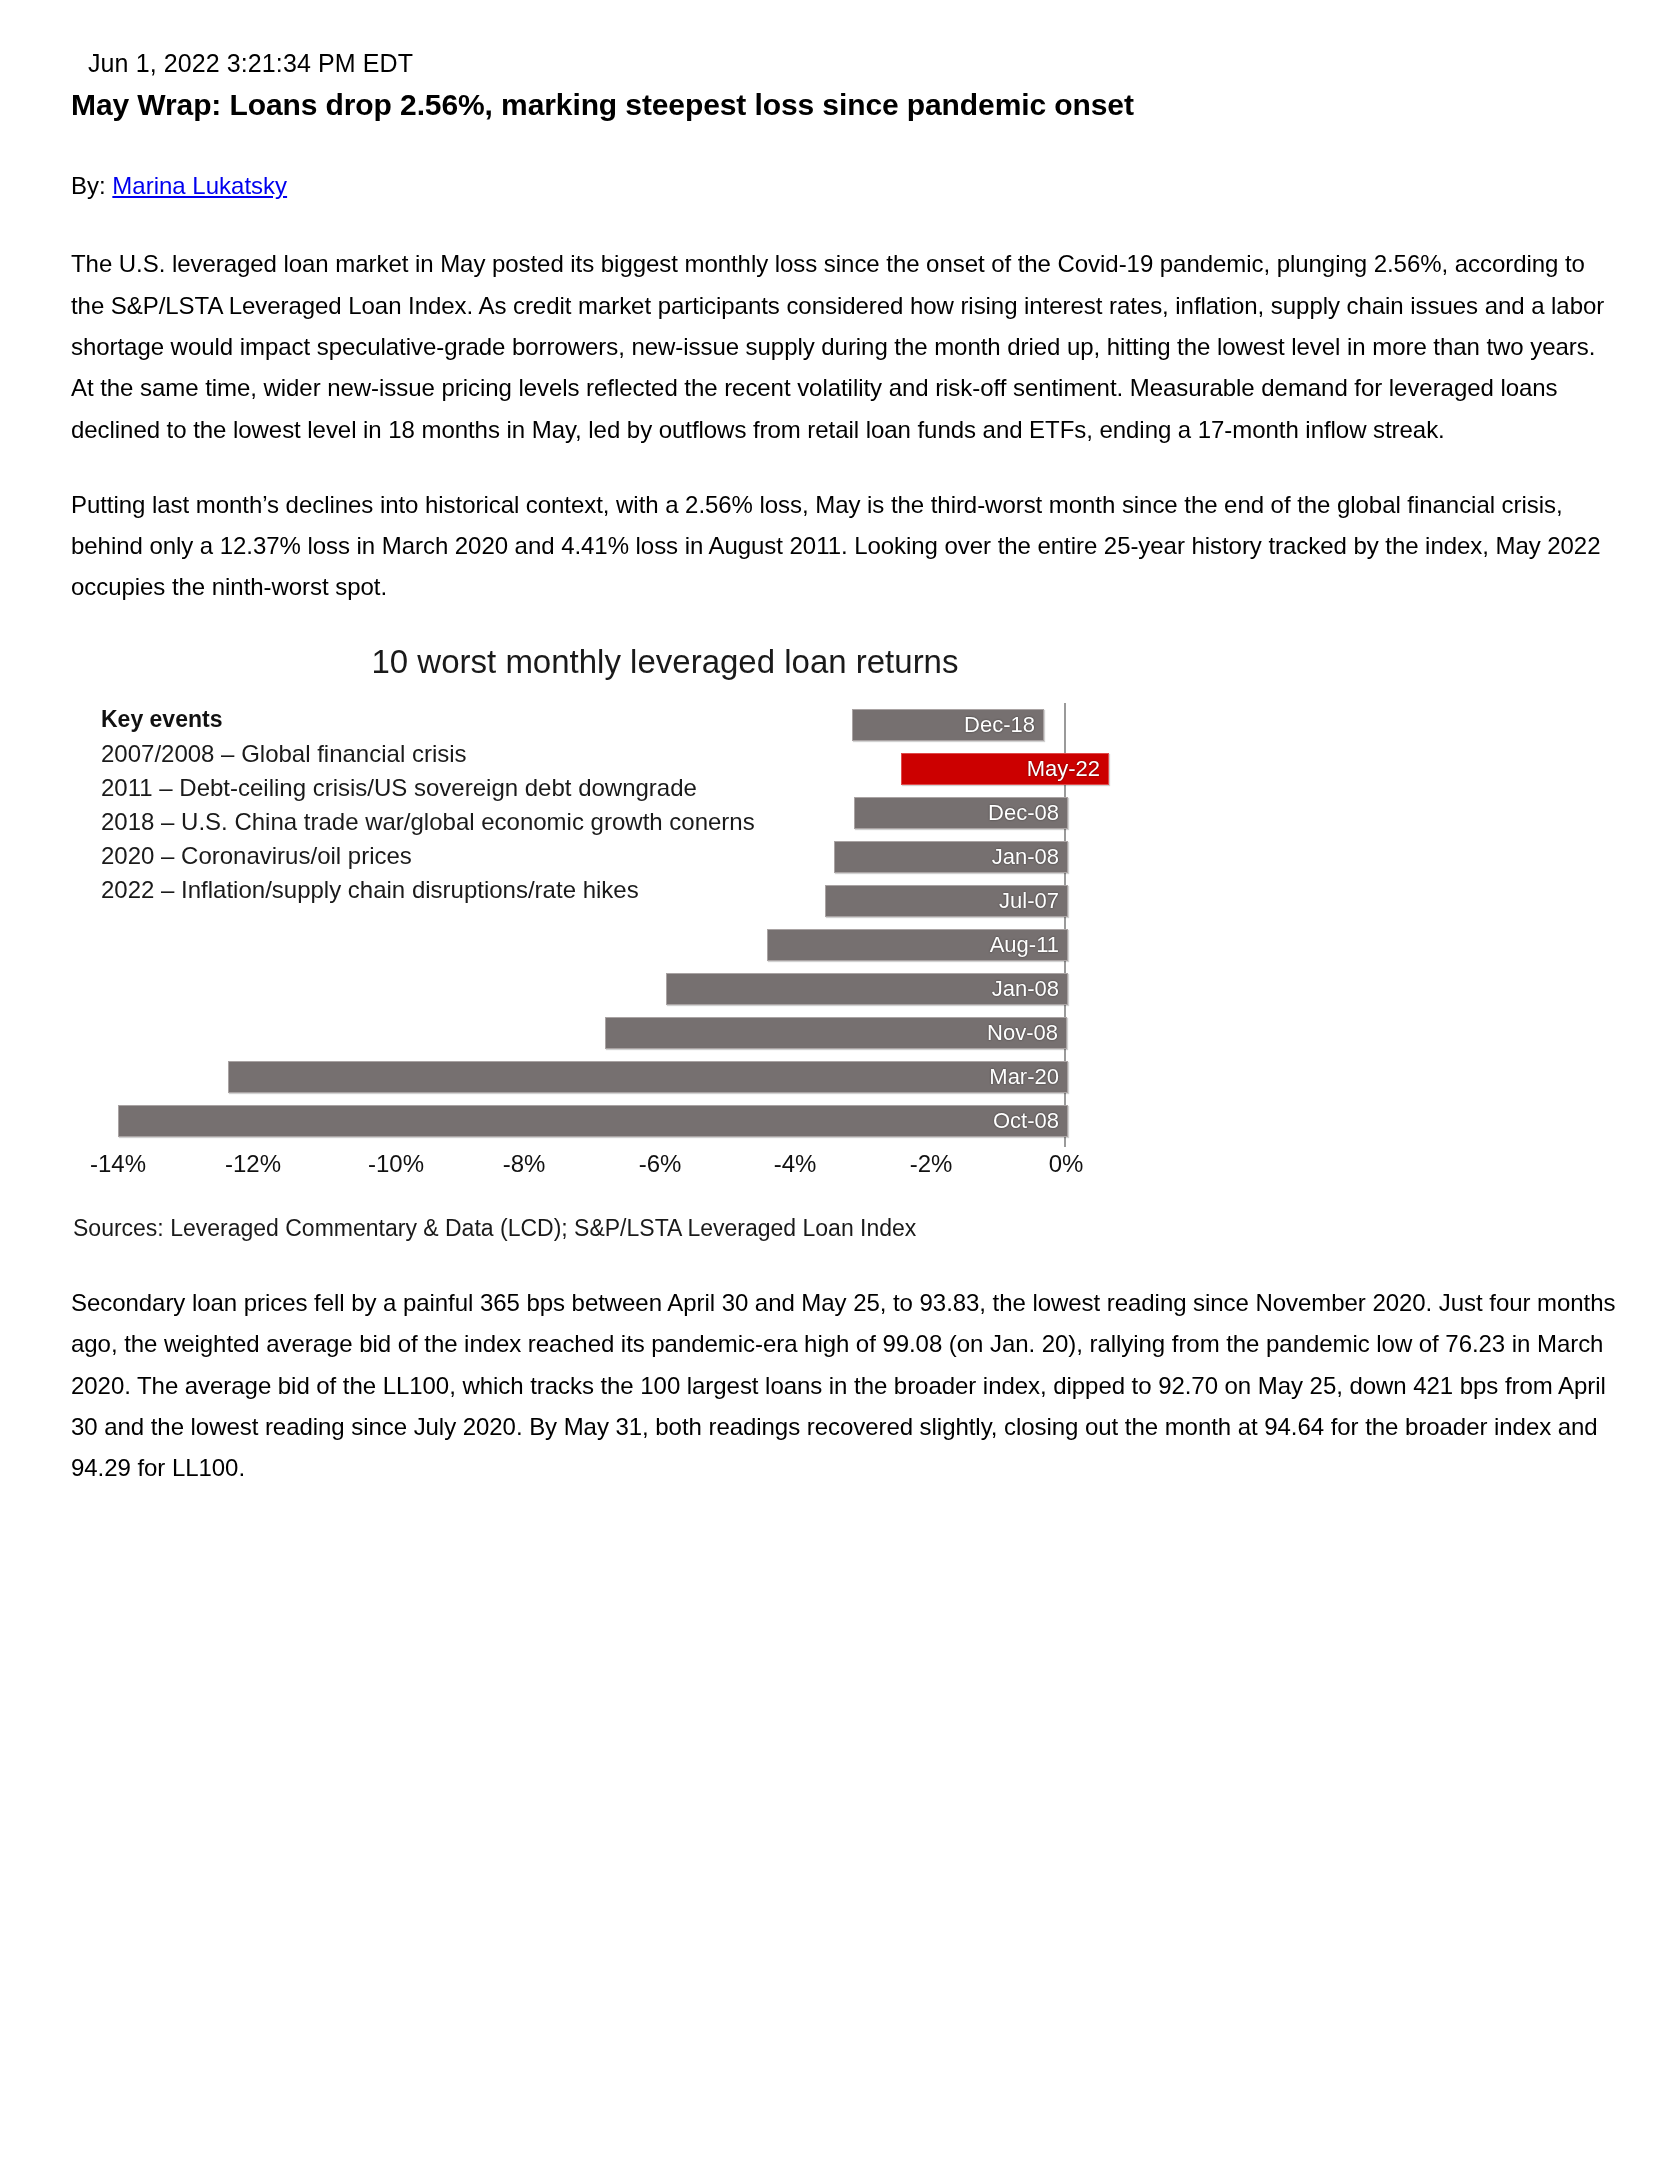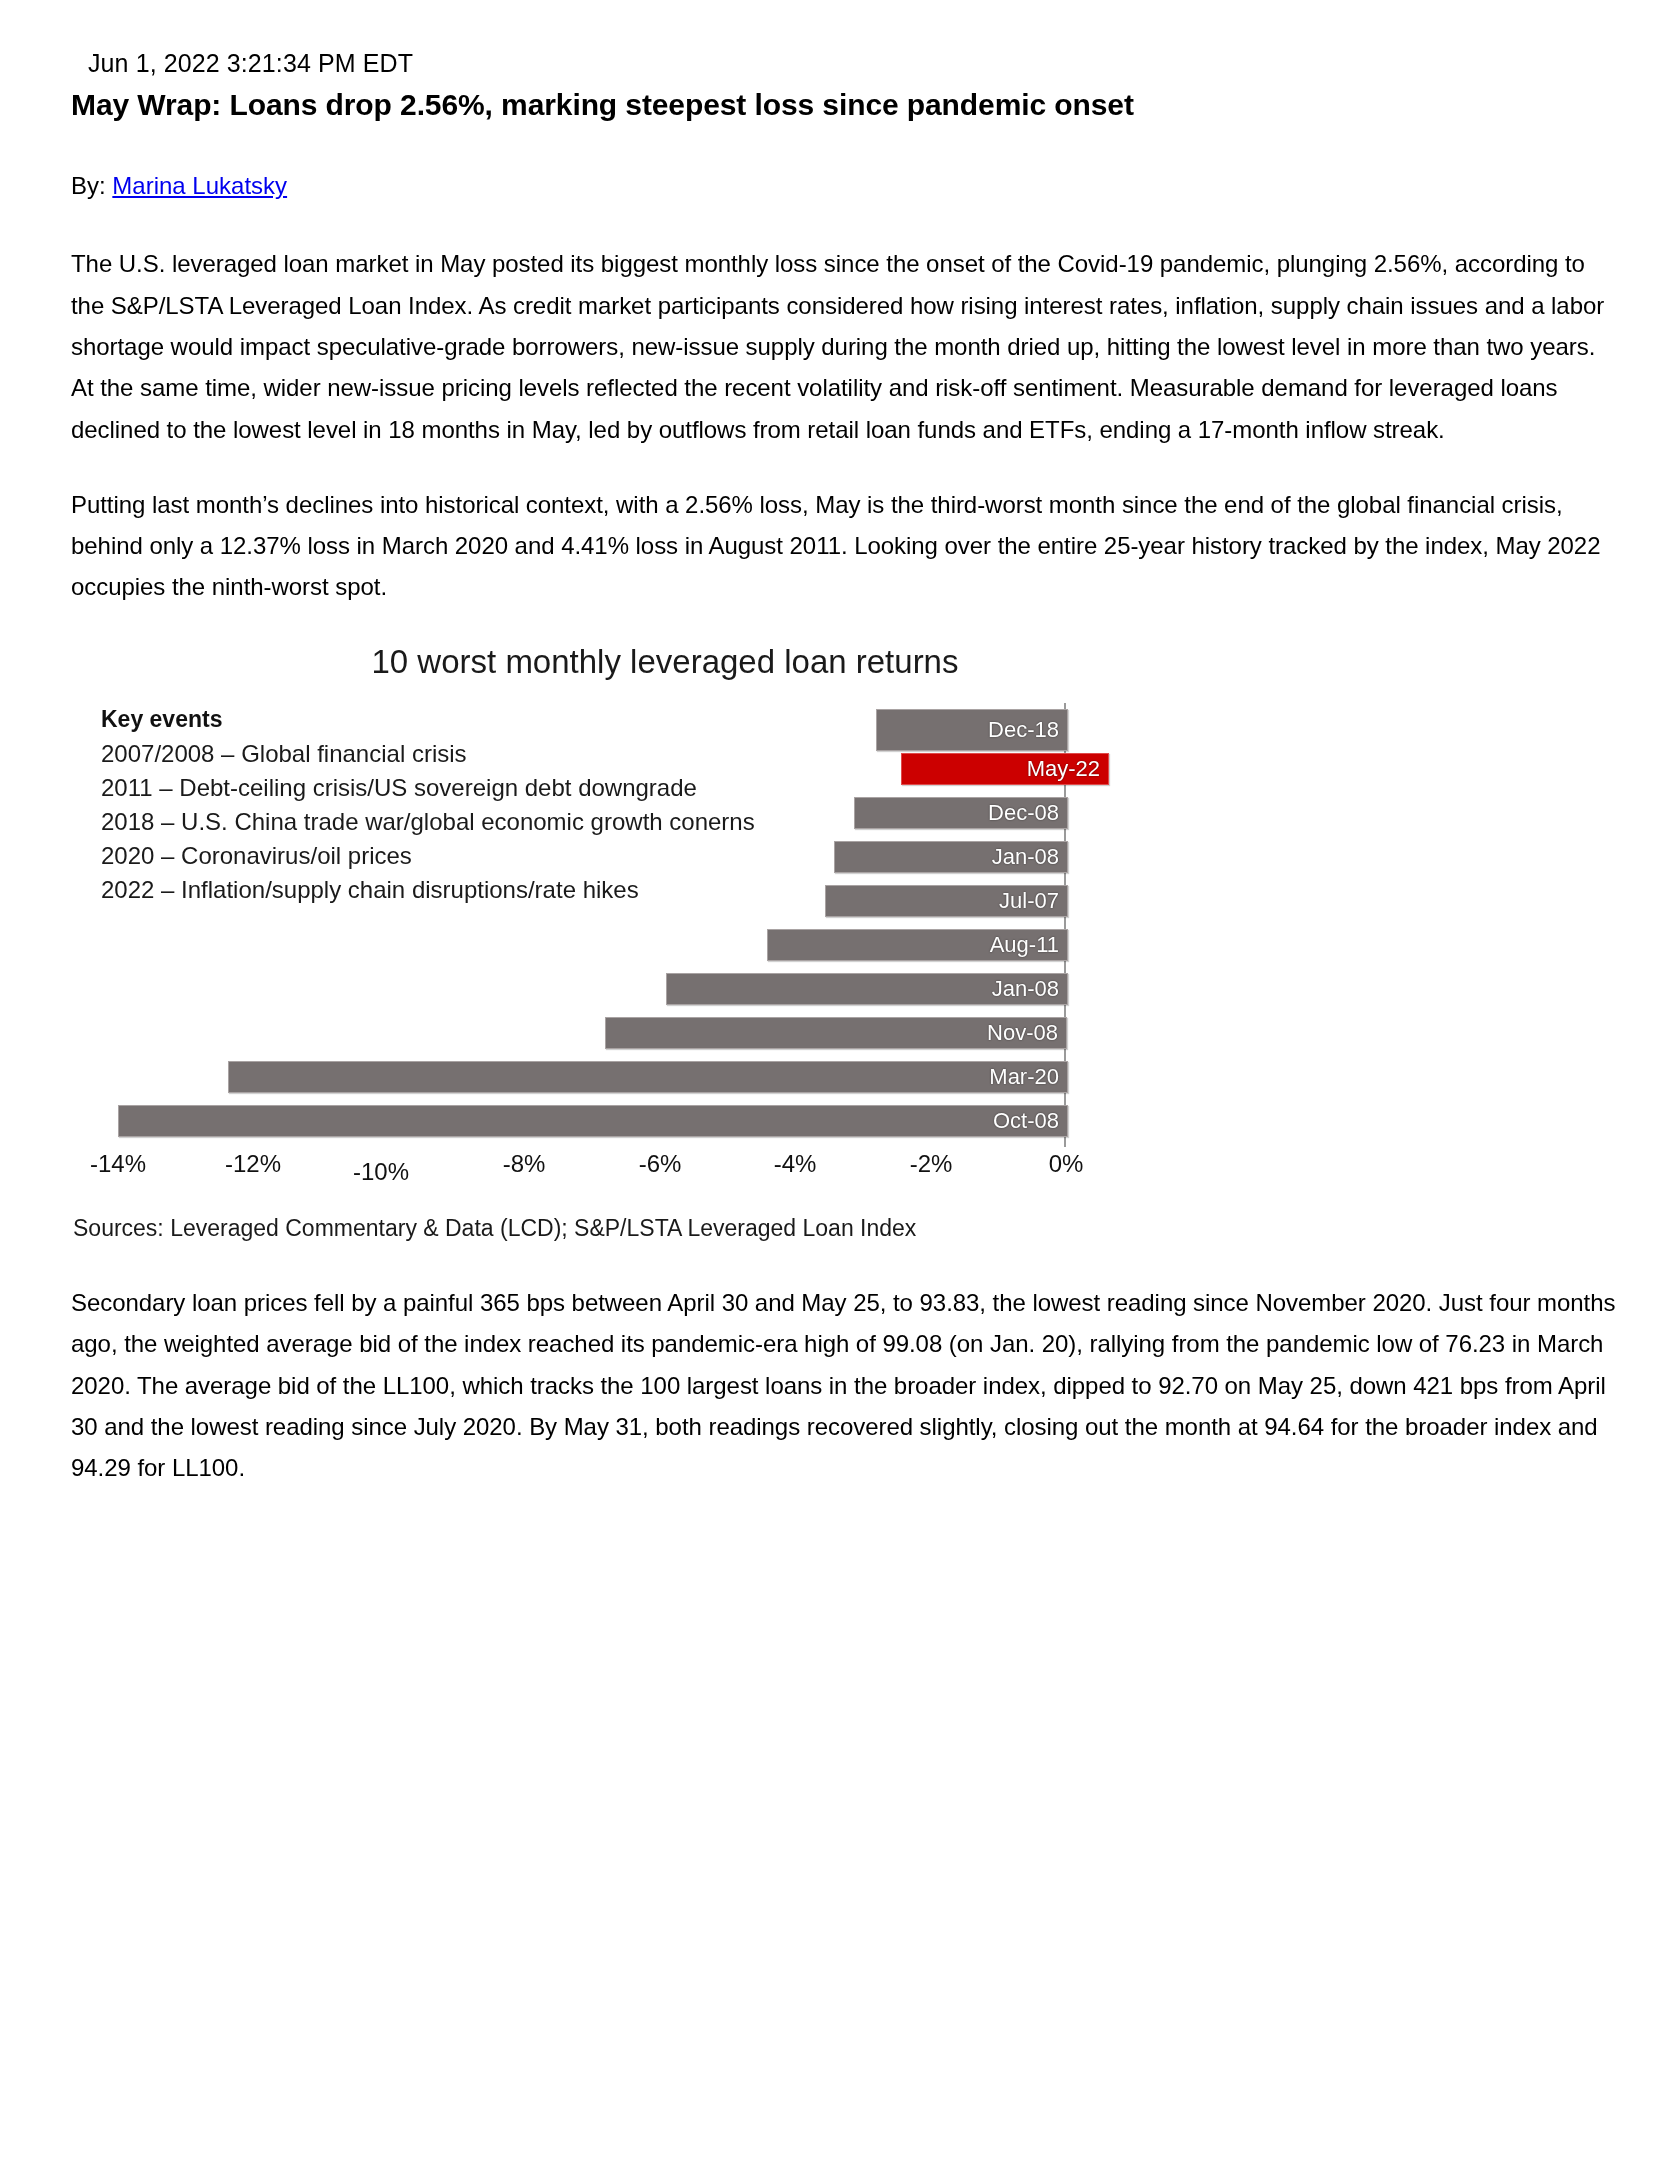--- a/index.html
+++ b/index.html
@@ -186,21 +186,21 @@
         <div class="key-event">2007/2008 – Global financial crisis</div>
         <div class="key-event">2011 – Debt-ceiling crisis/US sovereign debt downgrade</div>
         <div class="key-event">2018 – U.S. China trade war/global economic growth conerns</div>
         <div class="key-event">2020 – Coronavirus/oil prices</div>
         <div class="key-event">2022 – Inflation/supply chain disruptions/rate hikes</div>
       </div>
 
       <div class="plot">
         <div class="zero-axis"></div>
         <div id="bars-container">
-            <div class="bar-row" style="top: 6px; left: 805px; width: 190px; height: 42px;">
+            <div class="bar-row" style="top: 6px; left: 781px; width: 190px; height: 32px;">
               <div class="bar" style="left: 0px; width: 190px;">
                 <span class="bar-label">Dec-18</span>
               </div>
             </div>
             <div class="bar-row" style="top: 50px; left: 822px; width: 173px; height: 32px;">
               <div class="bar highlight" style="left: 8px; width: 173px; padding-left: 33px;">
                 <span class="bar-label">May-22</span>
               </div>
             </div>
             <div class="bar-row" style="top: 94px; left: 783px; width: 212px; height: 32px;">
@@ -240,21 +240,21 @@
             </div>
             <div class="bar-row" style="top: 402px; left: 47px; width: 948px; height: 32px;">
               <div class="bar" style="left: 0px; width: 948px;">
                 <span class="bar-label">Oct-08</span>
               </div>
             </div>
           </div>
         <div class="axis" id="axis-container">
             <span class="tick-label" style="left: 47px;">-14%</span>
             <span class="tick-label" style="left: 182px;">-12%</span>
-            <span class="tick-label" style="left: 310px; margin-top: 8px;">-10%</span>
+            <span class="tick-label" style="left: 325px;">-10%</span>
             <span class="tick-label" style="left: 453px;">-8%</span>
             <span class="tick-label" style="left: 589px;">-6%</span>
             <span class="tick-label" style="left: 724px;">-4%</span>
             <span class="tick-label" style="left: 860px;">-2%</span>
             <span class="tick-label" style="left: 995px;">0%</span>
           </div>
       </div>
 
     </div>
 

